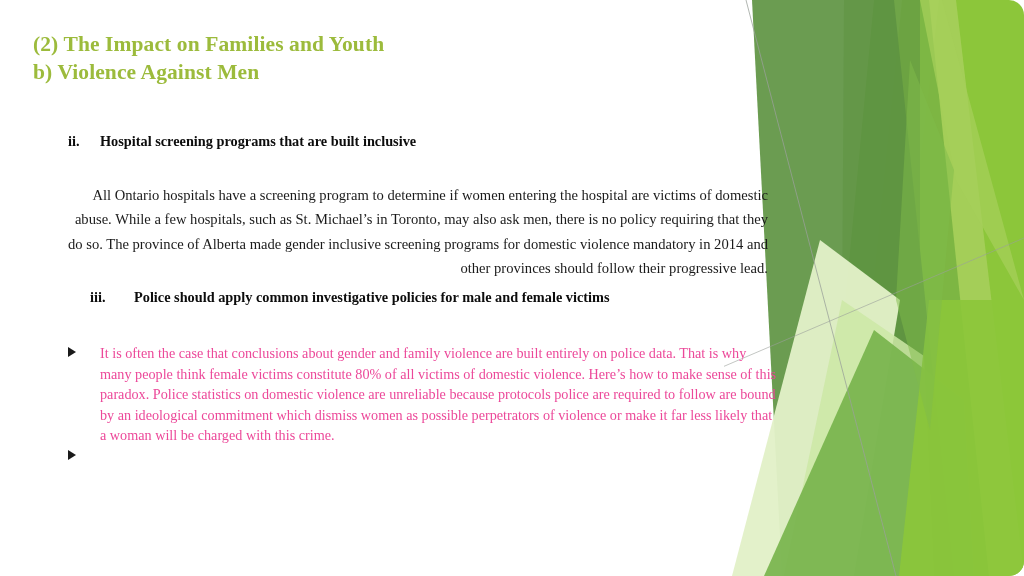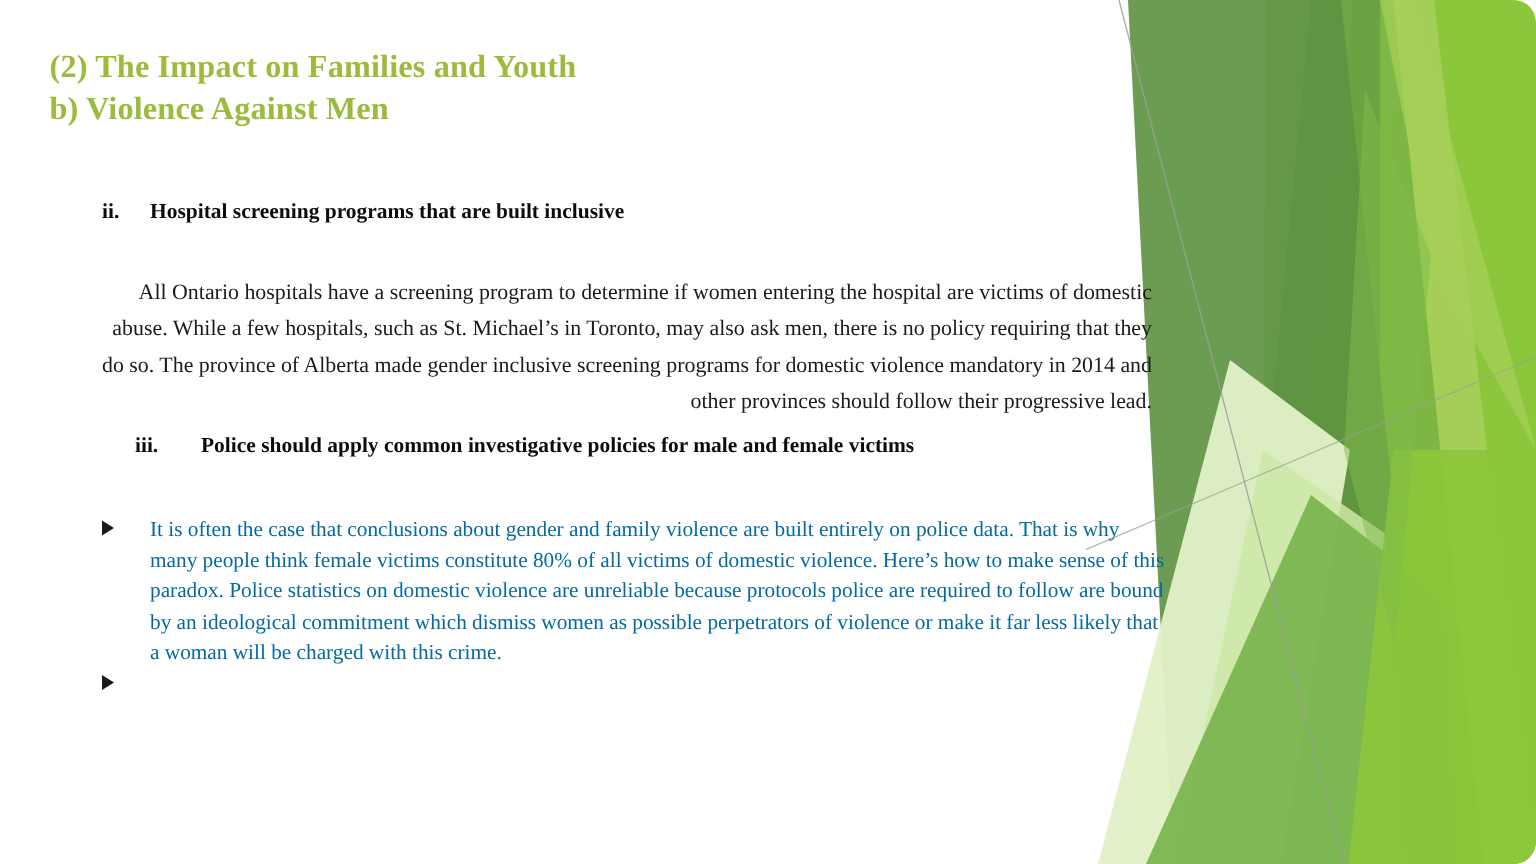--- a/index.html
+++ b/index.html
@@ -97,21 +97,21 @@
   .bullets {
     position: absolute;
     left: 62px;
     top: 343px;
     width: 715px;
   }
   .bullet {
     position: relative;
     display: block;
     padding-left: 38px;
-    color: #0369a1;
+    color: #ec4899;
     font-size: 14.2px;
     line-height: 20.6px;
     margin-bottom: 0px;
   }
   .bullet .tri {
     position: absolute;
     left: 6px;
     top: 4px;
     width: 0;
     height: 0;

